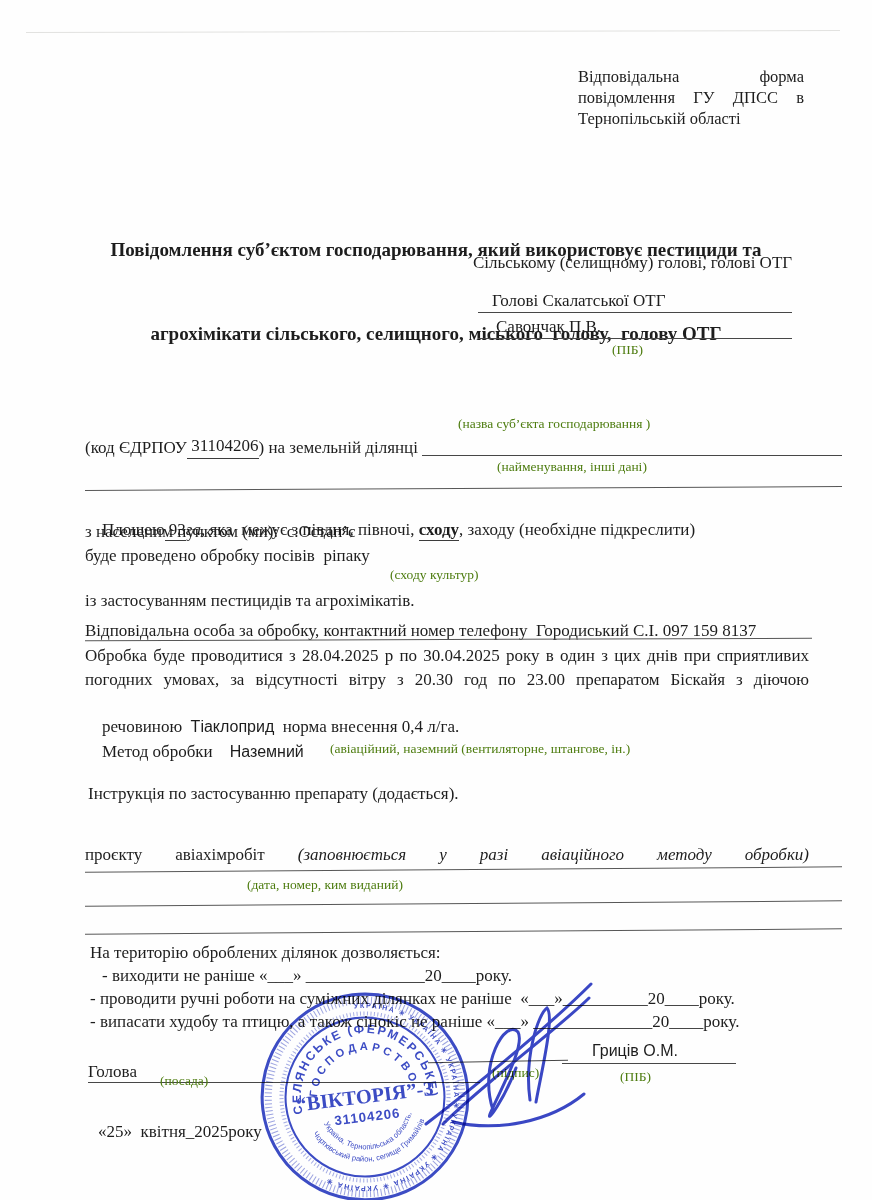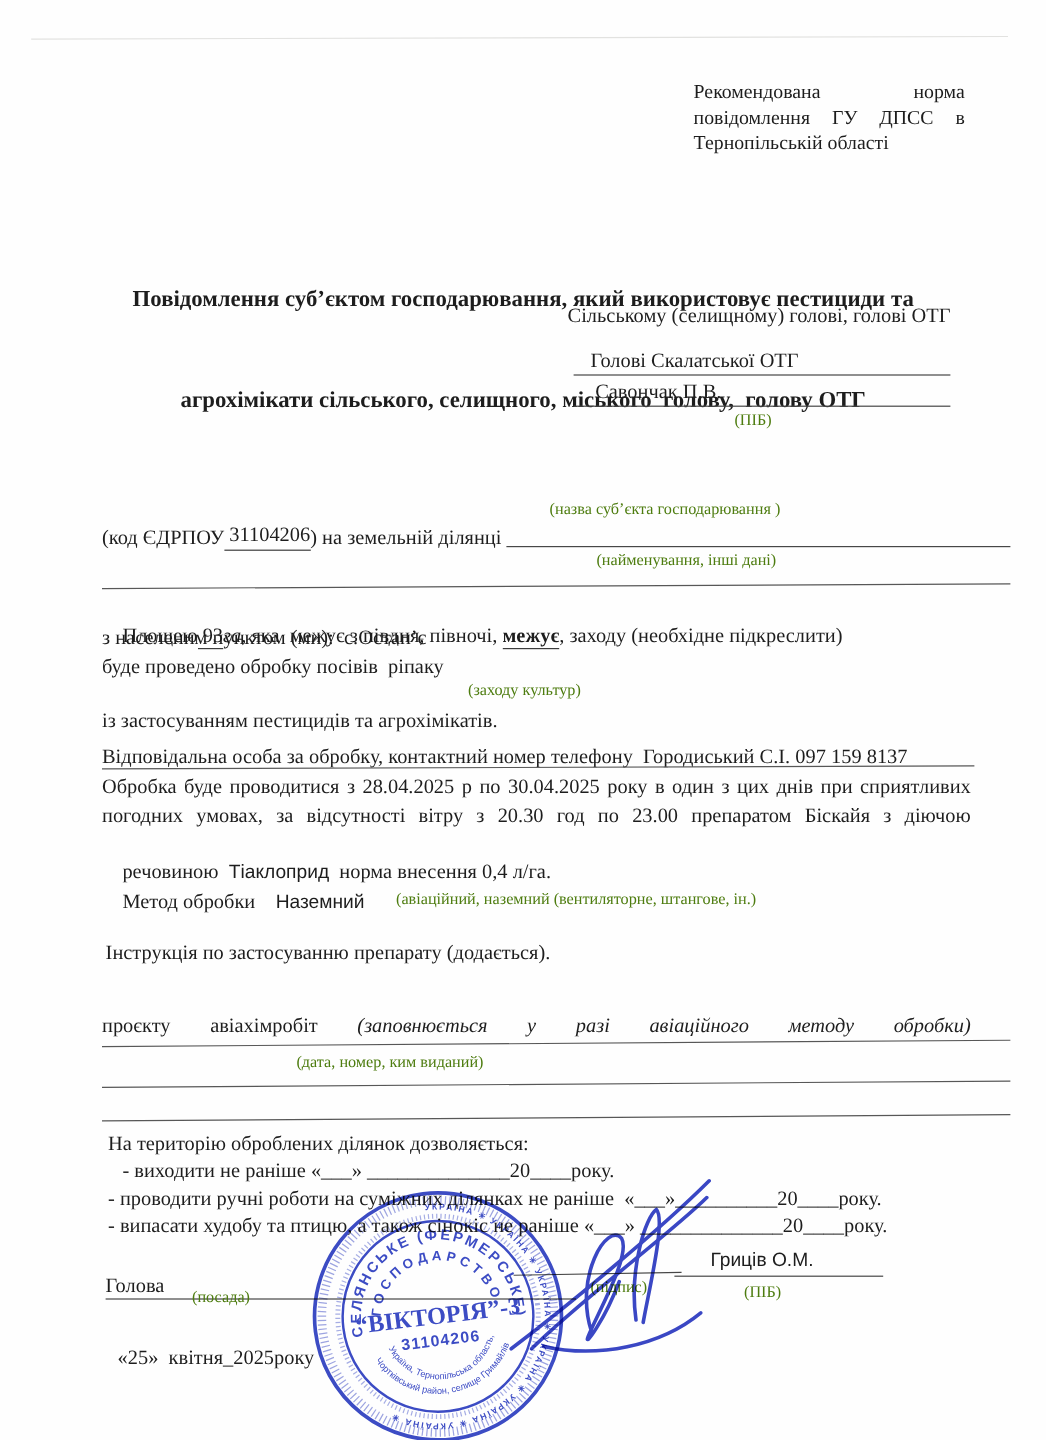--- a/index.html
+++ b/index.html
@@ -24,21 +24,21 @@
   .stampwrap{mix-blend-mode:multiply;}
 </style>
 </head>
 <body>
 
 <div class="page">
 
   <div class="abs scanline" style="left:26px;top:31px;width:814px;transform:rotate(-0.15deg);"></div>
 
   <div class="abs hnote" style="left:578px;top:66px;">
-    <div class="jl">Рекомендована норма</div>
+    <div class="jl">Відповідальна форма</div>
     <div class="jl">повідомлення ГУ ДПСС в</div>
     <div>Тернопільській області</div>
   </div>
 
   <div class="abs title" style="left:83px;top:180px;width:706px;">
     <span style="display:block;">Повідомлення суб’єктом господарювання, який використовує пестициди та</span>
     <span style="display:block;">агрохімікати сільського, селищного, міського  голову,  голову ОТГ</span>
   </div>
 
   <div class="abs t" style="left:473px;top:251px;">Сільському (селищному) голові, голові ОТГ</div>
@@ -52,25 +52,25 @@
     <span class="pre">(код ЄДРПОУ</span>
       <span class="pre u"> 31104206</span>
       <span class="pre">) на земельній ділянці </span>
     <div class="fill"></div>
   </div>
   <div class="abs cap" style="left:497px;top:458px;text-align:center;">(найменування, інші дані)</div>
 
   <div class="abs rule" style="left:85px;top:488px;width:757px;transform:rotate(-0.3deg);"></div>
 
   <div class="abs t pre" style="left:85px;top:495px;width:730px;">
-    <span>Площею</span><span class="u"> 93</span><span class="i">га</span><span>, яка  межує з півдня, півночі, </span><span class="b u">межує</span><span>, заходу (необхідне підкреслити)</span>
+    <span>Площею</span><span class="u"> 93</span><span class="i">га</span><span>, яка  межує з півдня, півночі, </span><span class="b u">сходу</span><span>, заходу (необхідне підкреслити)</span>
   </div>
   <div class="abs t pre" style="left:85px;top:520px;">з населеним пунктом (ми):  с.Остап’є</div>
   <div class="abs t pre" style="left:85px;top:544px;">буде проведено обробку посівів  ріпаку</div>
-  <div class="abs cap" style="left:390px;top:566px;">(заходу культур)</div>
+  <div class="abs cap" style="left:390px;top:566px;">(сходу культур)</div>
   <div class="abs t" style="left:85px;top:589px;">із застосуванням пестицидів та агрохімікатів.</div>
 
   <div class="abs t pre" style="left:85px;top:619px;">Відповідальна особа за обробку, контактний номер телефону  Городиський С.І. 097 159 8137</div>
 
   <div class="abs rule" style="left:85px;top:639px;width:727px;transform:rotate(-0.2deg);"></div>
 
   <div class="abs t jl" style="left:85px;top:644px;width:724px;">Обробка буде проводитися з 28.04.2025 р по 30.04.2025 року в один з цих днів при сприятливих</div>
   <div class="abs t jl" style="left:85px;top:668px;width:724px;">погодних умовах, за відсутності вітру з 20.30 год по 23.00 препаратом Біскайя з діючою</div>
   <div class="abs t pre" style="left:85px;top:692px;">
     <span>речовиною  </span><span class="sans" style="font-size:16px;">Тіаклоприд</span><span>  норма внесення 0,4 л/га.</span>

